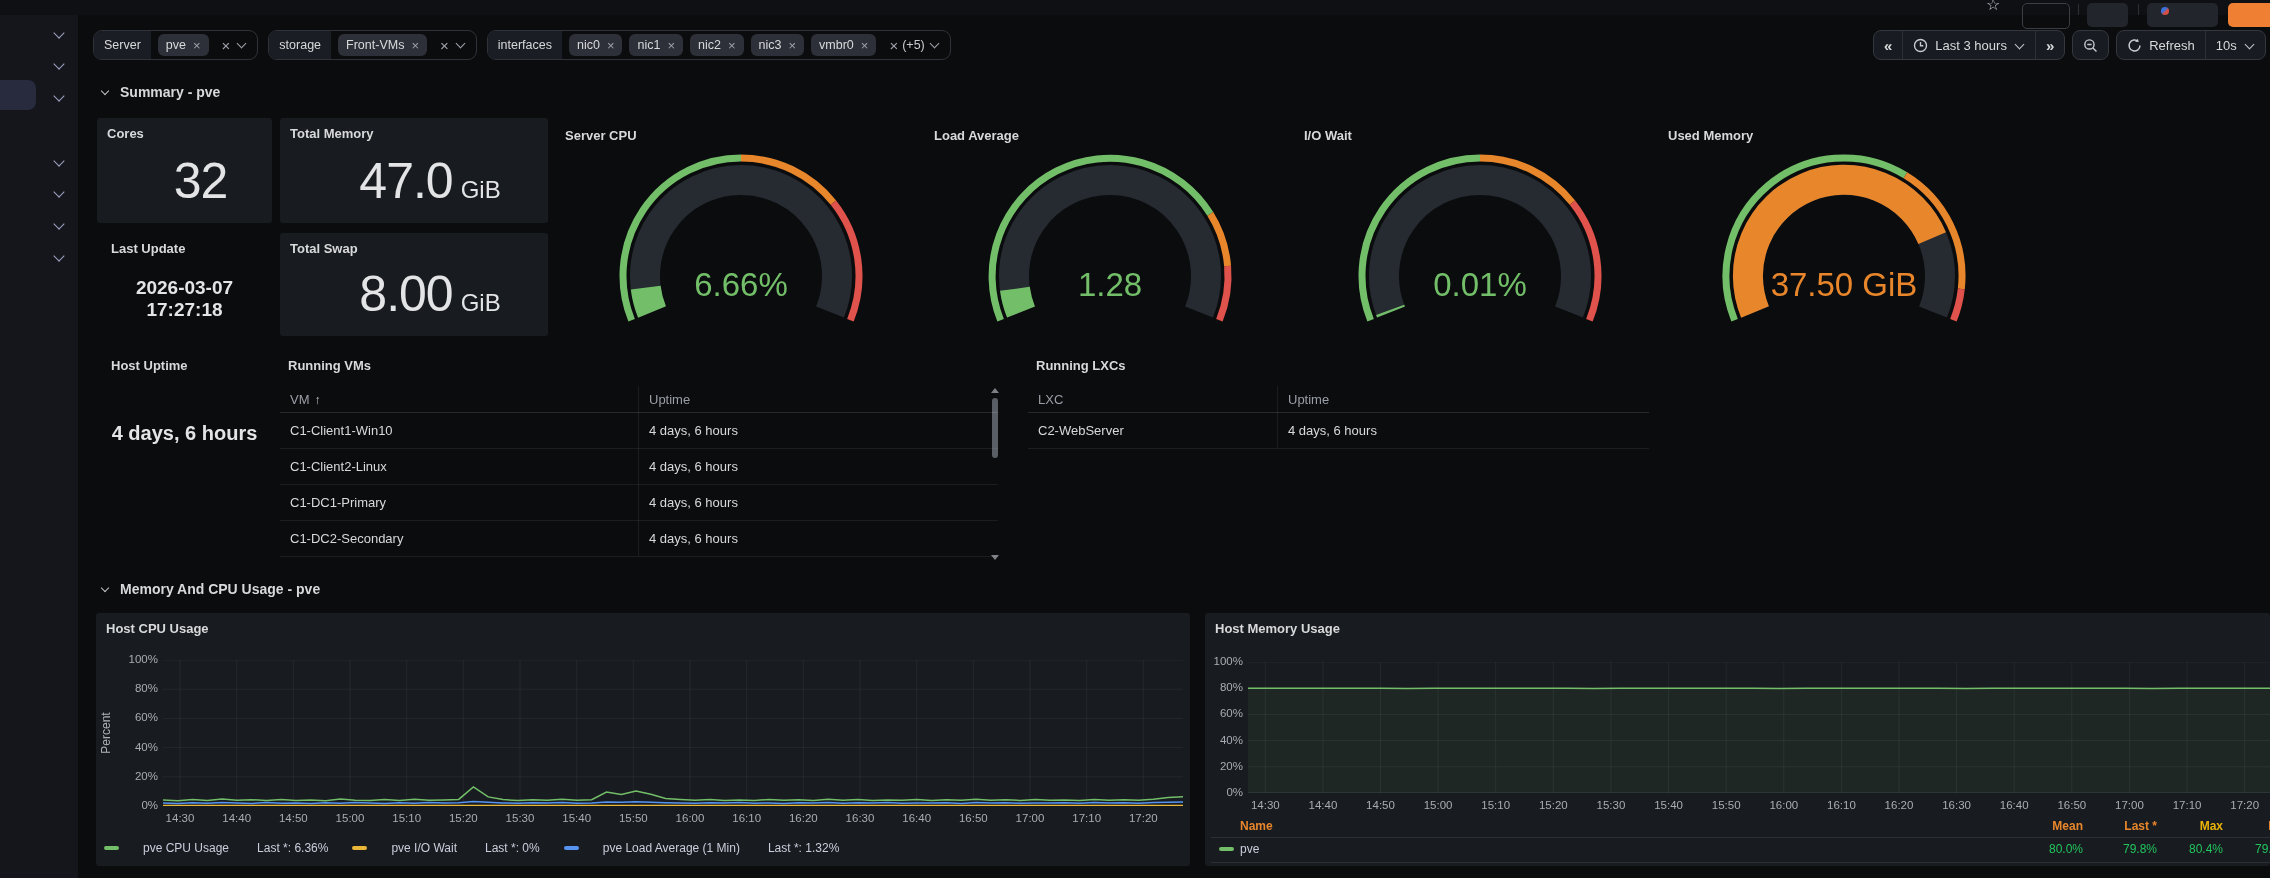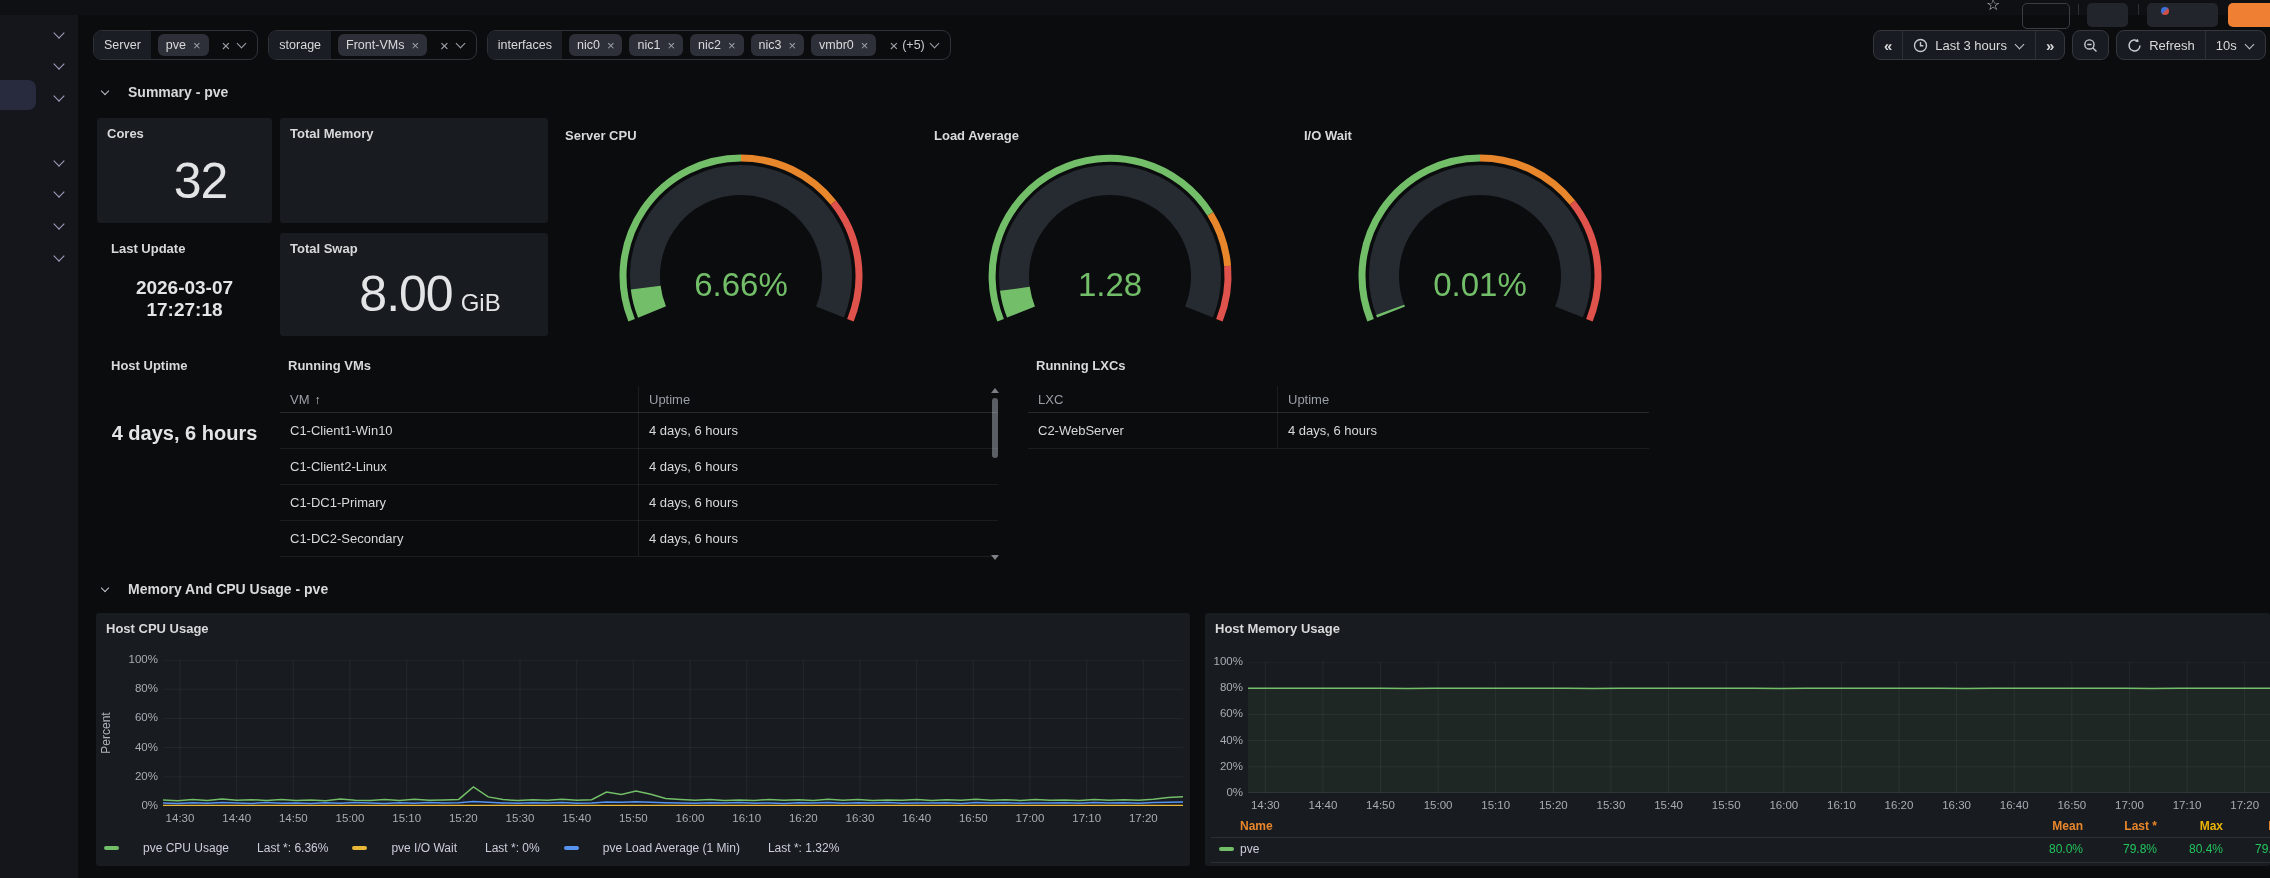--- a/index.html
+++ b/index.html
@@ -41,21 +41,21 @@
     box-sizing:border-box;overflow:hidden;}
   .tbtn{display:flex;align-items:center;gap:7px;padding:0 10px;color:#d8d9da;font-size:13px;
     font-weight:500;background:transparent;border:none;border-left:1px solid #2c2f36;cursor:pointer;
     font-family:"Liberation Sans",sans-serif;}
   .tbtn:first-child{border-left:none;}
   .tbtn .chevron{position:relative;width:11px;height:11px;}
   .tbtn .chevron::after{content:'';position:absolute;left:2px;top:1px;width:6px;height:6px;
     border-right:1.5px solid #c2c5cb;border-bottom:1.5px solid #c2c5cb;transform:rotate(45deg);}
   .arrows{font-size:15px;font-weight:700;color:#d8d9da;}
   
-  .sechead{position:absolute;display:flex;align-items:center;gap:17px;font-size:14px;font-weight:700;
+  .sechead{position:absolute;display:flex;align-items:center;gap:9px;font-size:14px;font-weight:700;
     color:#d8d9da;height:16px;cursor:pointer;}
   .chev-sm{position:relative;width:11px;height:11px;}
   .chev-sm::after{content:'';position:absolute;left:2px;top:1px;width:5px;height:5px;
     border-right:1.5px solid #c0c3c8;border-bottom:1.5px solid #c0c3c8;transform:rotate(45deg);}
   .panel{position:absolute;background:#181b1f;border-radius:3px;}
   .panel.transparent{background:transparent;}
   .ptitle{position:absolute;top:8px;left:10px;font-size:13px;font-weight:600;color:#d8d9da;white-space:nowrap;}
   .panel.transparent .ptitle{left:14px;}
   .bigval{position:absolute;left:0;right:0;top:34px;text-align:center;font-size:50px;font-weight:500;
     color:#e3e4e6;letter-spacing:-1px;white-space:nowrap;padding-left:32px;}
@@ -215,20 +215,21 @@
     <span>Summary - pve</span>
   </div>
 
   <div class="panel" style="left:97px;top:118px;width:175px;height:105px">
     <div class="ptitle">Cores</div>
     <div class="bigval"><span>32</span></div>
   </div>
 
   <div class="panel" style="left:280px;top:118px;width:268px;height:105px">
     <div class="ptitle">Total Memory</div>
+    <div class="bigval"><span>47.0</span><span class="unit">GiB</span></div>
   </div>
 
   <div class="panel transparent" style="left:97px;top:233px;width:175px;height:103px">
     <div class="ptitle">Last Update</div>
     <div class="update-val">
       <div>2026-03-07</div>
       <div>17:27:18</div>
     </div>
   </div>
 
@@ -312,20 +313,31 @@
     </div>
     <div class="gpanel" style="left: 1298px;">
       <div class="ptitle">I/O Wait</div>
       <svg class="gauge-svg" width="270" height="186" viewBox="-135 -128 270 186">
         <path d="M -109.4 44.2 A 118 118 0 0 1 -0.0 -118.0" stroke="#73bf69" stroke-width="7" fill="none"></path>
         <path d="M -0.0 -118.0 A 118 118 0 0 1 92.4 -73.4" stroke="#e8862c" stroke-width="7" fill="none"></path>
         <path d="M 92.4 -73.4 A 118 118 0 0 1 109.4 44.2" stroke="#e0524c" stroke-width="7" fill="none"></path>
         <path d="M -89.0 36.0 A 96 96 0 1 1 89.0 36.0" stroke="#262a31" stroke-width="30" fill="none"></path>
         <path d="M -89.0 36.0 A 96 96 0 0 1 -89.8 33.9" stroke="#73bf69" stroke-width="30" fill="none"></path>
         <text x="0" y="20" text-anchor="middle" fill="#73bf69" font-size="33" font-weight="500">0.01%</text>
+      </svg>
+    </div>
+    <div class="gpanel" style="left: 1662px;">
+      <div class="ptitle">Used Memory</div>
+      <svg class="gauge-svg" width="270" height="186" viewBox="-135 -128 270 186">
+        <path d="M -109.4 44.2 A 118 118 0 0 1 61.4 -100.8" stroke="#73bf69" stroke-width="7" fill="none"></path>
+        <path d="M 61.4 -100.8 A 118 118 0 0 1 117.3 13.0" stroke="#e8862c" stroke-width="7" fill="none"></path>
+        <path d="M 117.3 13.0 A 118 118 0 0 1 109.4 44.2" stroke="#e0524c" stroke-width="7" fill="none"></path>
+        <path d="M -89.0 36.0 A 96 96 0 1 1 89.0 36.0" stroke="#262a31" stroke-width="30" fill="none"></path>
+        <path d="M -89.0 36.0 A 96 96 0 0 1 88.2 -37.9" stroke="#e8862c" stroke-width="30" fill="none"></path>
+        <text x="0" y="20" text-anchor="middle" fill="#e8862c" font-size="33" font-weight="500">37.50 GiB</text>
       </svg>
     </div>
     <div class="panel chartp" style="left: 96px; top: 613px; width: 1094px; height: 253px;">
       <div class="ptitle">Host CPU Usage</div>
       <div class="ylab" style="left: -30px; top: 113px;">Percent</div>
       <div class="ytick" style="left: 0px; width: 62px; top: 40px;">100%</div>
       <div class="ytick" style="left: 0px; width: 62px; top: 69.2px;">80%</div>
       <div class="ytick" style="left: 0px; width: 62px; top: 98.4px;">60%</div>
       <div class="ytick" style="left: 0px; width: 62px; top: 127.6px;">40%</div>
       <div class="ytick" style="left: 0px; width: 62px; top: 156.8px;">20%</div>

